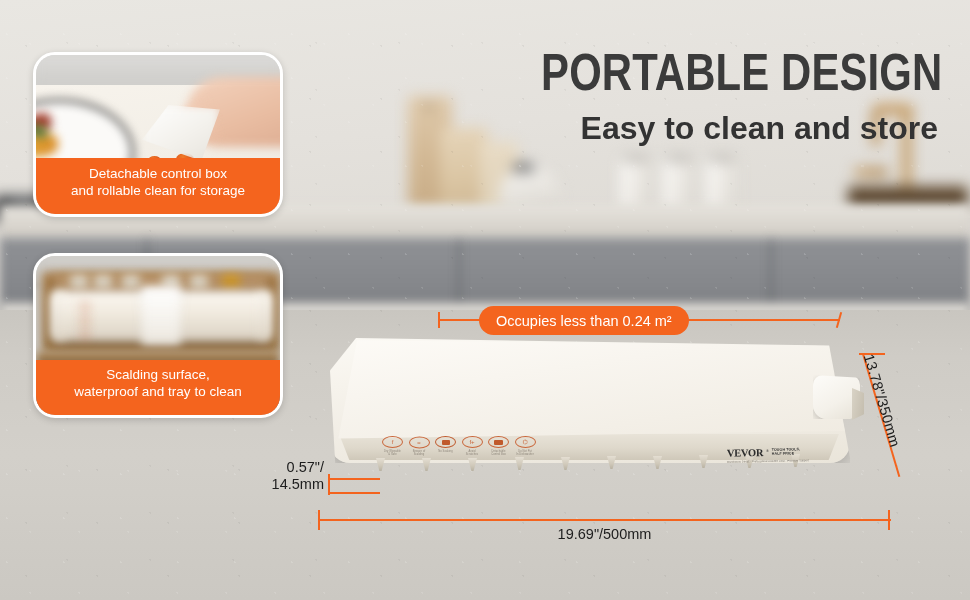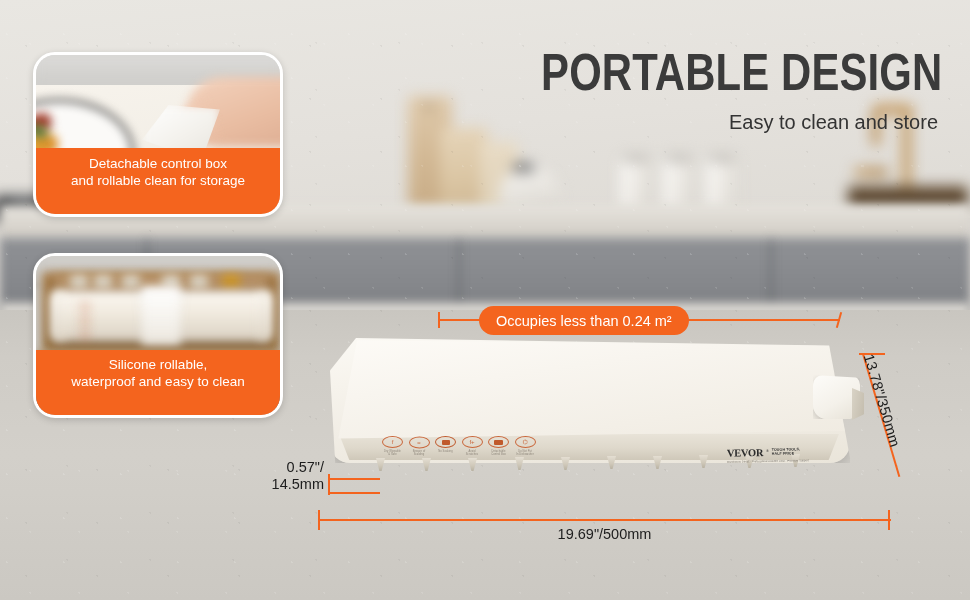--- a/index.html
+++ b/index.html
@@ -114,40 +114,40 @@
 
   
   .headline {
     position: absolute; right: 28px; top: 47px;
     font-size: 51px; line-height: 1; font-weight: 700; letter-spacing: .2px;
     color: #3b3b3b; transform: scaleX(.82); transform-origin: right center;
     white-space: nowrap;
   }
   .subhead {
     position: absolute; right: 32px; top: 112px;
-    font-size: 20px; line-height: 1; font-weight: 400; color: #333333;
+    font-size: 32px; line-height: 1; font-weight: 700; color: #333333;
     white-space: nowrap;
   }
 
   
   .card {
     position: absolute; left: 33px; width: 250px; height: 165px;
     border-radius: 22px; overflow: hidden;
     border: 3px solid #ffffff;
     box-shadow: 0 2px 7px rgba(0,0,0,.17);
     background: #eee;
   }
   .card.c1 { top: 52px; }
   .card.c2 { top: 253px; }
   .card-photo { position: absolute; inset: 0; }
   .card-caption {
     position: absolute; left: 0; right: 0; bottom: 0;
     background: #f4641e; color: #fff;
     font-size: 13.5px; line-height: 1.3; text-align: center;
-    padding: 6px 6px 24px;
+    padding: 6px 6px 14px;
   }
   .card.c1 .card-caption { padding-top: 7px; }
 
   
   .p1-bg { position: absolute; inset: 0; background: linear-gradient(180deg,#d7d6d4 0%, #cfcecb 26%, #f0ece6 34%, #f6f2ec 100%); }
   .p1-marble { position: absolute; left:0; top:0; width:100%; height: 30px;
     background: linear-gradient(180deg,#dcdbd9,#cdccc9);
   }
   .p1-surface { position: absolute; left: 0; top: 30px; width: 100%; height: 135px;
     background: linear-gradient(170deg,#f7f3ec 0%, #f2eee6 55%, #eae5dc 100%); }
@@ -414,22 +414,22 @@
       <div class="p2-icon blur-soft" style="left:44px;top:60px"></div>
       <div class="p2-icon blur-soft" style="left:44px;top:74px"></div>
       <div class="p2-band blur-soft"></div>
       <div class="p2-base blur-soft"></div>
       <div class="p2-dark blur-soft"></div>
       <div class="p2-darkseam blur-soft" style="left:52px"></div>
       <div class="p2-darkseam blur-soft" style="left:126px"></div>
       <div class="p2-darkseam blur-soft" style="left:198px"></div>
     </div>
     <div class="card-caption">
-      <div>Silicone rollable,</div>
-      <div>waterproof and easy to clean</div>
+      <div>Scalding surface,</div>
+      <div>waterproof and tray to clean</div>
     </div>
   </div>
 
   <div class="tray-wrap">
     <div class="tray-body"></div>
     <div class="tray-front-edge"></div>
     <div class="tray-top"></div>
     <div class="tray-inner-line"></div>
     <div class="tray-foot" style="left:46px;top:120px"></div>
     <div class="tray-foot" style="left:92px;top:120px"></div>

